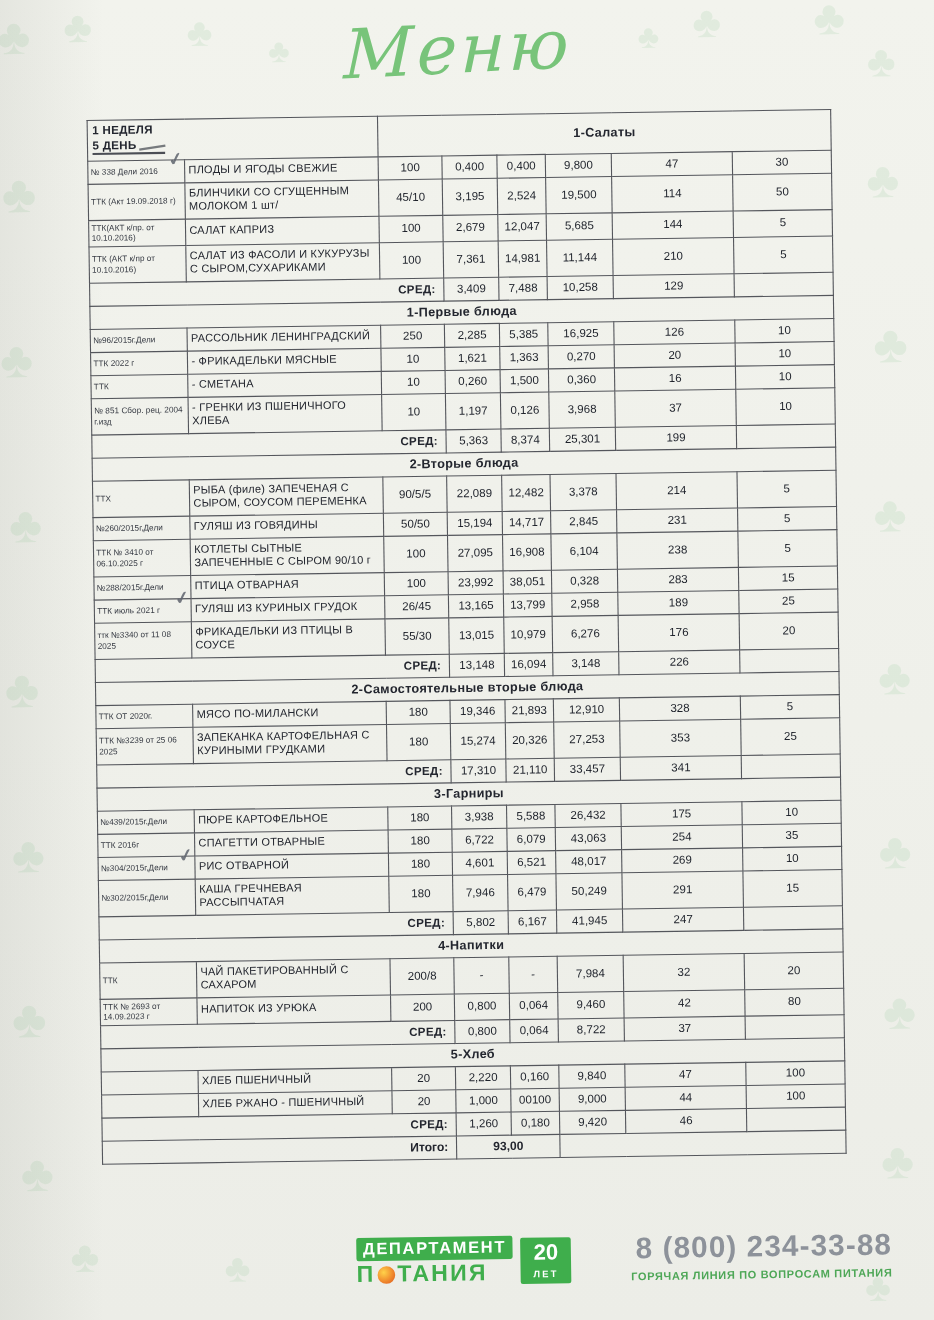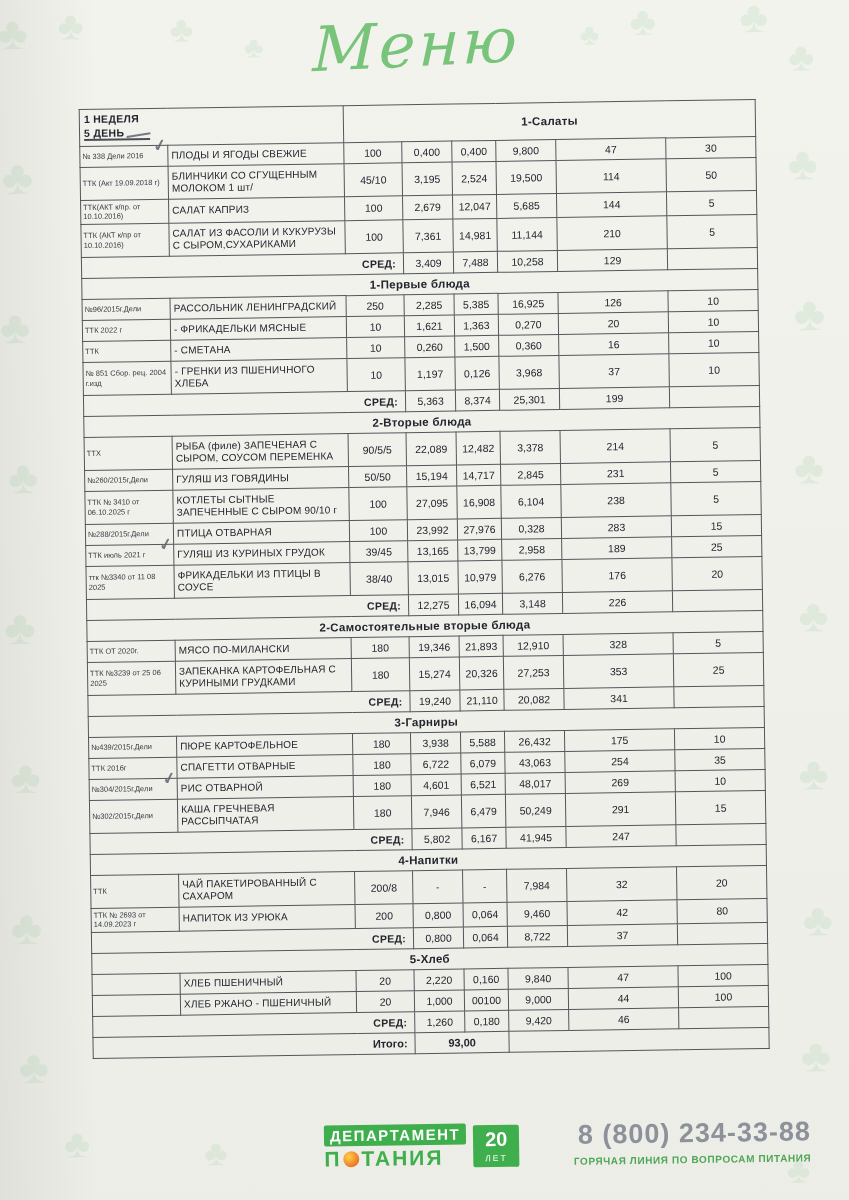--- a/index.html
+++ b/index.html
@@ -57,21 +57,21 @@
   .footer-logo { position:absolute; left:316px; top:1124px; display:flex; align-items:center; gap:7px; }
   .logo-line1 { background:#3fae4c; color:#ffffff; font-weight:bold; font-size:15px;
     letter-spacing:1.5px; padding:2px 6px; border-radius:2px; text-align:center; }
   .logo-line2 { color:#3fae4c; font-weight:bold; font-size:21px; letter-spacing:2px;
     display:flex; align-items:center; margin-top:1px; }
   .plate-icon { display:inline-block; width:16px; height:16px; border-radius:50%; margin:0 2px;
     background:radial-gradient(circle at 35% 35%, #ffd24a 0%, #f08a2d 55%, #d9541f 100%); }
   .badge { background:#3fae4c; color:#fff; width:46px; height:42px; display:flex;
     flex-direction:column; align-items:center; justify-content:center; border-radius:2px; }
   .badge-num { font-size:20px; font-weight:bold; line-height:1; }
-  .badge-label { font-size:8.5px; font-weight:normal; letter-spacing:2px; margin-top:4px;text-align:right; }
+  .badge-label { font-size:8.5px; font-weight:bold; letter-spacing:2px; margin-top:4px;text-align:right; }
 
   .contact { position:absolute; right:46px; top:1122px; text-align:right; }
   .phone { font-size:27px; font-weight:bold; color:#8d929a; letter-spacing:1px; }
   .hotline { margin-top:5px; color:#4ea757; font-size:10px; font-weight:bold; letter-spacing:.6px; }
 </style>
 </head>
 <body>
 
 <div class="page">
   <div class="scan">
@@ -253,48 +253,48 @@
               <td class="col-v2"><span>16,908</span></td>
               <td class="col-v3"><span>6,104</span></td>
               <td class="col-v4"><span>238</span></td>
               <td class="col-v5"><span>5</span></td>
             </tr>
             <tr class="data-row">
               <td class="col-ref"><span>№288/2015г.Дели</span></td>
               <td class="col-name"><span>ПТИЦА ОТВАРНАЯ</span></td>
               <td class="col-portion"><span>100</span></td>
               <td class="col-v1"><span>23,992</span></td>
-              <td class="col-v2"><span>27,976</span></td>
+              <td class="col-v2"><span>38,051</span></td>
               <td class="col-v3"><span>0,328</span></td>
               <td class="col-v4"><span>283</span></td>
               <td class="col-v5"><span>15</span></td>
             </tr>
             <tr class="data-row">
               <td class="col-ref"><span>ТТК июль 2021 г</span><span class="checkmark">✓</span></td>
               <td class="col-name"><span>ГУЛЯШ ИЗ КУРИНЫХ ГРУДОК</span></td>
-              <td class="col-portion"><span>39/45</span></td>
+              <td class="col-portion"><span>26/45</span></td>
               <td class="col-v1"><span>13,165</span></td>
               <td class="col-v2"><span>13,799</span></td>
               <td class="col-v3"><span>2,958</span></td>
               <td class="col-v4"><span>189</span></td>
               <td class="col-v5"><span>25</span></td>
             </tr>
             <tr class="data-row">
               <td class="col-ref"><span>ттк №3340 от 11 08 2025</span></td>
               <td class="col-name"><span>ФРИКАДЕЛЬКИ ИЗ ПТИЦЫ В СОУСЕ</span></td>
-              <td class="col-portion"><span>38/40</span></td>
+              <td class="col-portion"><span>55/30</span></td>
               <td class="col-v1"><span>13,015</span></td>
               <td class="col-v2"><span>10,979</span></td>
               <td class="col-v3"><span>6,276</span></td>
               <td class="col-v4"><span>176</span></td>
               <td class="col-v5"><span>20</span></td>
             </tr>
             <tr class="avg-row">
               <td class="avg-label" colspan="3">СРЕД:</td>
-              <td class="avg-v1">12,275</td>
+              <td class="avg-v1">13,148</td>
               <td class="avg-v2">16,094</td>
               <td class="avg-v3">3,148</td>
               <td class="avg-v4">226</td>
               <td></td>
             </tr>
             <tr class="section-row">
               <td class="section-title" colspan="8">2-Самостоятельные вторые блюда</td>
             </tr>
             <tr class="data-row">
               <td class="col-ref"><span>ТТК ОТ 2020г.</span></td>
@@ -311,23 +311,23 @@
               <td class="col-name"><span>ЗАПЕКАНКА КАРТОФЕЛЬНАЯ С КУРИНЫМИ ГРУДКАМИ</span></td>
               <td class="col-portion"><span>180</span></td>
               <td class="col-v1"><span>15,274</span></td>
               <td class="col-v2"><span>20,326</span></td>
               <td class="col-v3"><span>27,253</span></td>
               <td class="col-v4"><span>353</span></td>
               <td class="col-v5"><span>25</span></td>
             </tr>
             <tr class="avg-row">
               <td class="avg-label" colspan="3">СРЕД:</td>
-              <td class="avg-v1">19,240</td>
+              <td class="avg-v1">17,310</td>
               <td class="avg-v2">21,110</td>
-              <td class="avg-v3">20,082</td>
+              <td class="avg-v3">33,457</td>
               <td class="avg-v4">341</td>
               <td></td>
             </tr>
             <tr class="section-row">
               <td class="section-title" colspan="8">3-Гарниры</td>
             </tr>
             <tr class="data-row">
               <td class="col-ref"><span>№439/2015г.Дели</span></td>
               <td class="col-name"><span>ПЮРЕ КАРТОФЕЛЬНОЕ</span></td>
               <td class="col-portion"><span>180</span></td>

